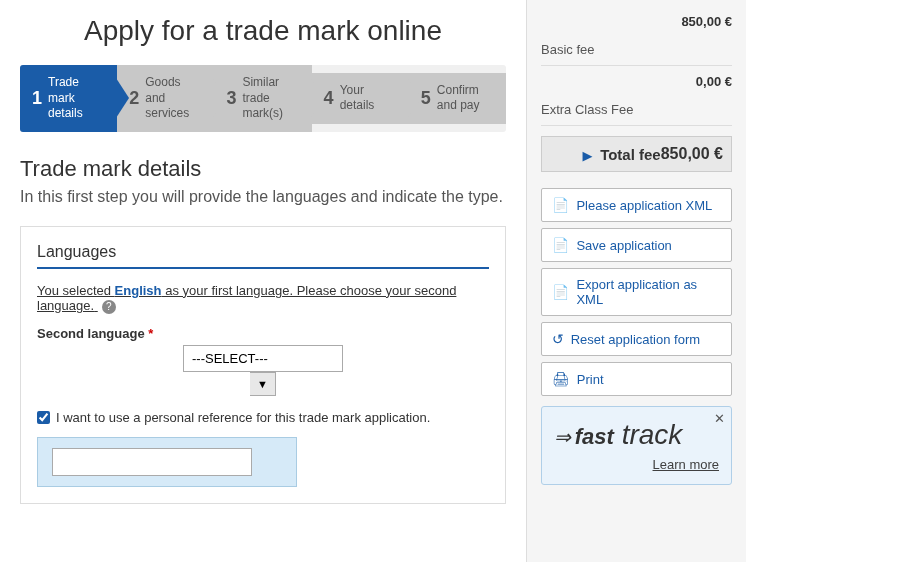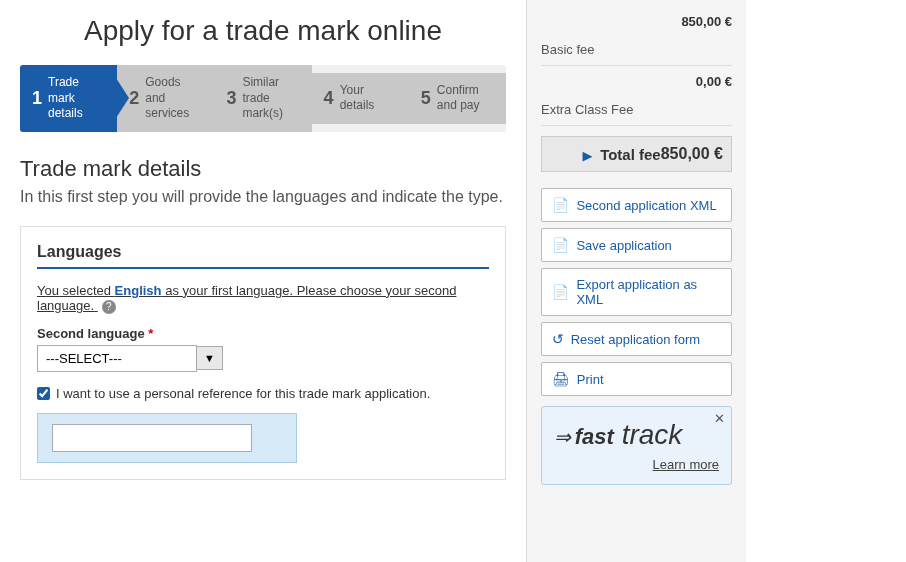--- a/index.html
+++ b/index.html
@@ -22,28 +22,28 @@
     .step-active .step-arrow { border-left: 13px solid #1a5ca8; }
     .step-inactive .step-arrow { border-left: 13px solid #c8c8c8; }
     .step:last-child .step-arrow { display: none; }
 
     
     .section-title { font-size: 22px; font-weight: normal; color: #333; margin-bottom: 6px; }
     .section-subtitle { font-size: 16px; color: #555; margin-bottom: 20px; }
 
     
     .languages-box { border: 1px solid #ddd; padding: 16px; margin-bottom: 16px; }
-    .languages-heading { font-size: 16px; font-weight: bold; border-bottom: 2px solid #1a5ca8; padding-bottom: 6px; margin-bottom: 14px; }
+    .languages-heading { font-size: 16px; font-weight: normal; border-bottom: 2px solid #1a5ca8; padding-bottom: 6px; margin-bottom: 14px; }
 
     .lang-desc { font-size: 13px; color: #333; margin-bottom: 12px; text-decoration: underline; }
     .lang-desc strong { color: #1a5ca8; }
 
     .form-label { font-size: 13px; font-weight: bold; margin-bottom: 4px; }
     .required { color: #c00; }
-    .form-select-wrapper { display: flex; align-items: center; margin-bottom: 14px; }
+    .form-select-wrapper { display: flex; align-items: center; margin-bottom: 14px; flex-direction: column; }
     .form-select { padding: 5px 8px; border: 1px solid #aaa; font-size: 13px; width: 160px; appearance: none; background: #fff; }
     .select-arrow-btn { border: 1px solid #aaa; border-left: none; background: #e8e8e8; padding: 5px 7px; cursor: pointer; font-size: 11px; }
 
     .checkbox-row { display: flex; align-items: center; margin-bottom: 12px; font-size: 13px; }
     .checkbox-row input[type=checkbox] { margin-right: 6px; accent-color: #1a5ca8; }
 
     .personal-ref-box { background: #d6eaf8; border: 1px solid #a9cce3; padding: 10px 14px; width: 260px; }
     .personal-ref-label { font-size: 13px; font-weight: bold; margin-bottom: 6px; }
     .personal-ref-input { width: 200px; height: 28px; border: 1px solid #aaa; padding: 4px 6px; background: #fff; }
 
@@ -153,21 +153,21 @@
     <div class="total-row">
       <div>
         <span class="total-prefix">▶</span>
         <span class="total-label">Total fee</span>
       </div>
       <span class="total-value">850,00 €</span>
     </div>
 
     <button class="action-btn">
       <span class="btn-icon">📄</span>
-      <span>Second application XML</span>
+      <span>Please application XML</span>
     </button>
     <button class="action-btn">
       <span class="btn-icon">📄</span>
       <span>Save application</span>
     </button>
     <button class="action-btn">
       <span class="btn-icon">📄</span>
       <span>Export application as XML</span>
     </button>
     <button class="action-btn">

